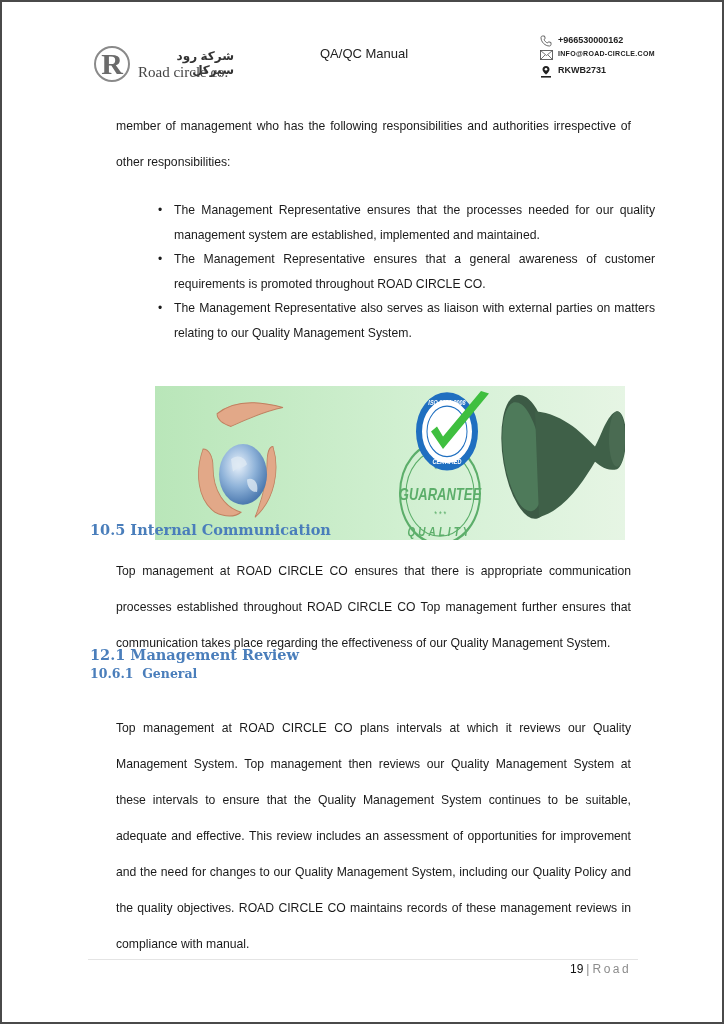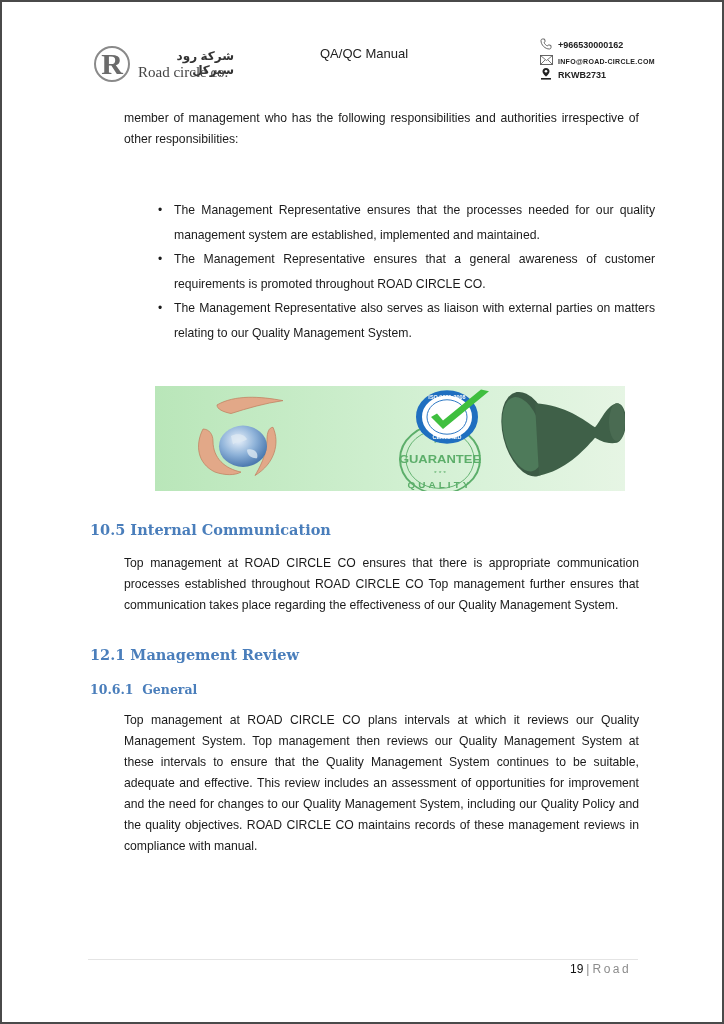--- a/index.html
+++ b/index.html
@@ -33,28 +33,28 @@
   }
   .logo-en {
     position: absolute; left: 44px; top: 18px;
     font-family: "Liberation Serif", serif; font-size: 15px; color: #444;
   }
   .doc-title {
     position: absolute; left: 318px; top: 44px;
     font-size: 13px; color: #222;
   }
   .contact { position: absolute; left: 537px; top: 33px; font-size: 9px; font-weight: bold; color: #222; }
-  .contact-row { display: flex; align-items: flex-end; height: 15px; }
+  .contact-row { display: flex; align-items: flex-start; height: 15px; }
   .contact-row .ic { width: 14px; margin-right: 5px; display: inline-flex; justify-content: center; }
   .contact-row.small { font-size: 7px; letter-spacing: 0.3px; }
 
   
   .text {
-    position: absolute; left: 122px; width: 515px;
-    font-size: 12.2px; line-height: 21px; text-align: justify; color: #1a1a1a;
+    position: absolute; left: 114px; width: 515px;
+    font-size: 12.2px; line-height: 36px; text-align: justify; color: #1a1a1a;
   }
   .bullets {
     position: absolute; left: 140px; top: 180px; width: 497px;
     margin: 16px; padding: 0; list-style: none;
   }
   .bullets li {
     position: relative; padding-left: 16px;
     font-size: 12.2px; line-height: 24.6px; text-align: justify;
   }
   .bullets li::before {
@@ -66,23 +66,24 @@
     font-size: 14.5px; font-weight: bold; color: #4a7ebb;
   }
   .h3 {
     position: absolute; left: 88px;
     font-family: "DejaVu Serif", "Liberation Serif", serif;
     font-size: 12.5px; font-weight: bold; color: #4a7ebb;
   }
 
   
   .banner {
-    position: absolute; left: 153px; top: 384px; width: 470px; height: 105px;
+    position: absolute; left: 153px; top: 384px; width: 470px; height: 154px;
     background: linear-gradient(90deg, #b9e6b9 0%, #cdeecd 45%, #d9f2d9 70%, #e6f5e4 100%);
     overflow: hidden;
+    font-style: italic;
   }
   .banner svg { width: 100%; height: 100%; display: block; }
 
   
   .footer-rule { position: absolute; left: 86px; top: 957px; width: 550px; height: 1px; background: #e4e4e4; }
   .page-num { position: absolute; left: 568px; top: 960px; font-size: 12px; color: #111; }
   .page-num .sep { color: #888; margin: 0 3px; }
   .page-num .word { color: #8c8c8c; letter-spacing: 2.5px; }
 </style>
 </head>
@@ -180,21 +181,21 @@
         <path d="M380 20 C410 22 430 40 440 48 C446 40 452 22 462 20 C474 20 474 60 462 66 C450 68 444 62 440 60 C428 76 410 98 384 104 Z" fill="#3f6048"></path>
         <ellipse cx="462" cy="42" rx="8" ry="22" fill="#4a6b52"></ellipse>
       </g>
     </svg>
   </div>
 
   <div class="h2" style="top:519px;">10.5 Internal Communication</div>
   <div class="text" style="top:551px;">Top management at ROAD CIRCLE CO ensures that there is appropriate communication processes established throughout ROAD CIRCLE CO Top management further ensures that communication takes place regarding the effectiveness of our Quality Management System.</div>
 
   <div class="h2" style="top:644px;">12.1 Management Review</div>
-  <div class="h3" style="top:680px; white-space:pre;">10.6.1  General</div>
+  <div class="h3" style="top:664px; white-space:pre;">10.6.1  General</div>
   <div class="text" style="top:708px;">Top management at ROAD CIRCLE CO plans intervals at which it reviews our Quality Management System. Top management then reviews our Quality Management System at these intervals to ensure that the Quality Management System continues to be suitable, adequate and effective. This review includes an assessment of opportunities for improvement and the need for changes to our Quality Management System, including our Quality Policy and the quality objectives. ROAD CIRCLE CO maintains records of these management reviews in compliance with manual.</div>
 
   <div class="footer-rule"></div>
   <div class="page-num">
     <span>19</span><span class="sep">|</span><span class="word">Road</span>
   </div>
 
 </div>
 
 </body></html>

